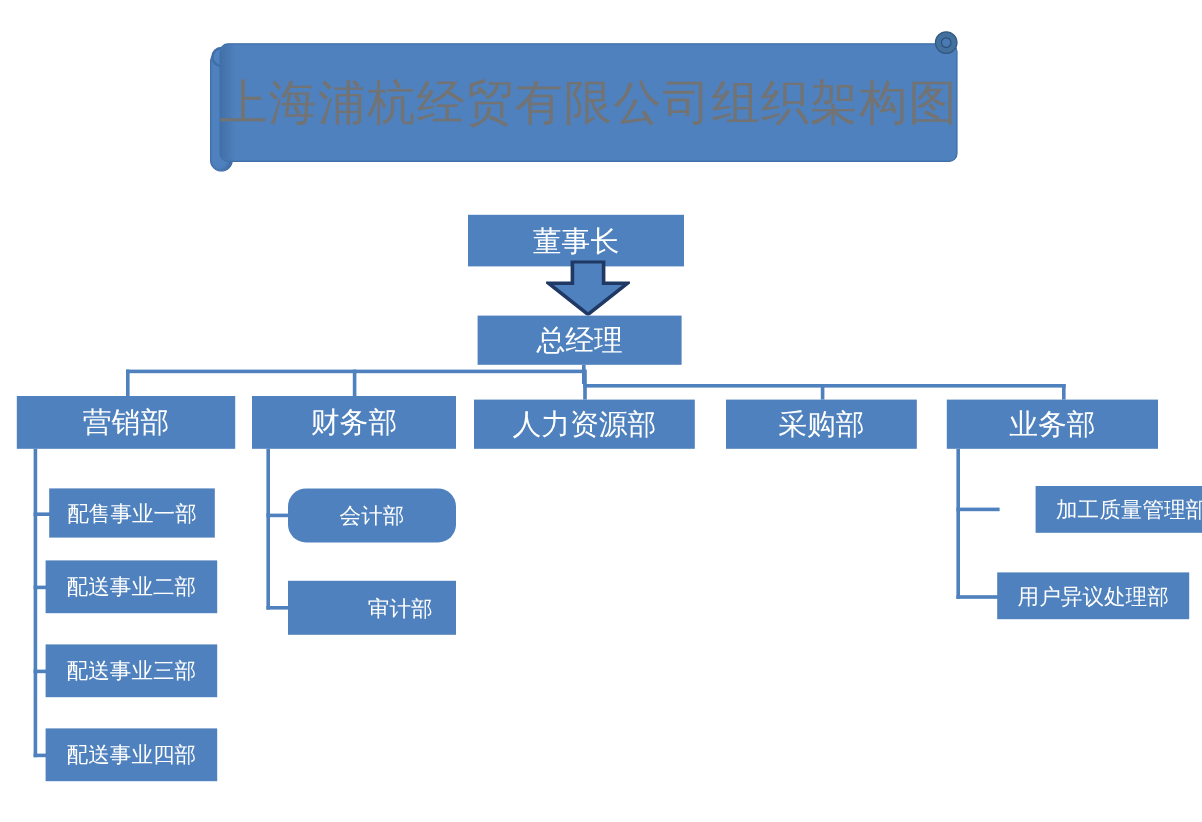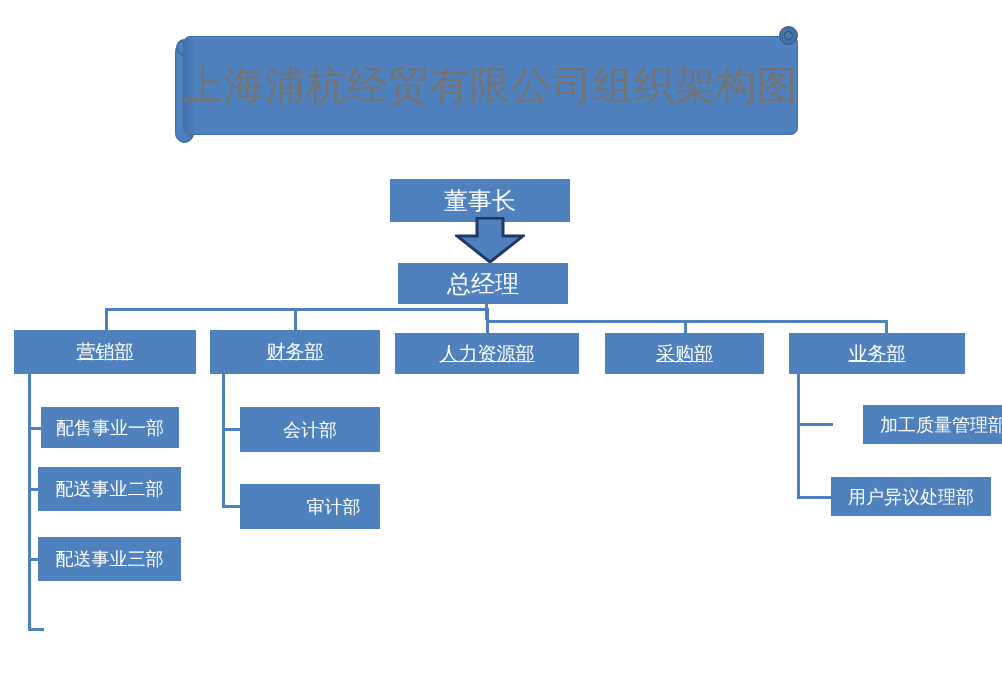--- a/index.html
+++ b/index.html
@@ -75,21 +75,21 @@
   .node{
     position:absolute;
     background:#4e81bd;
     color:#ffffff;
     display:flex;align-items:center;justify-content:center;
     box-sizing:border-box;
     white-space:nowrap;
     font-family:"Liberation Serif","DejaVu Serif",serif;
   }
   .node.lvl1{font-size:24px;}
-  .node.lvl2{font-size:19px;text-decoration:underline;}
+  .node.lvl2{font-size:24px;}
   .node.lvl3{font-size:18px;}
 
   
   .line{position:absolute;background:#4e81bd;}
   .vline{width:3px;}
   .hline{height:3px;}
 
   
   .arrow{position:absolute;left:455px;top:217px;width:70px;height:46px;}
   .arrow svg{display:block;}
@@ -159,26 +159,29 @@
 
   <div class="node lvl3" style="left:38px;top:467px;width:143px;height:44px;">
     <span>配送事业二部</span>
   </div>
   <div class="node lvl3" style="left:41px;top:407px;width:138px;height:41px;">
     <span>配售事业一部</span>
   </div>
   <div class="node lvl3" style="left:38px;top:537px;width:143px;height:44px;">
     <span>配送事业三部</span>
   </div>
+  <div class="node lvl3" style="left:38px;top:607px;width:143px;height:44px;">
+    <span>配送事业四部</span>
+  </div>
 
   <div class="line vline" style="left:222px;top:374px;width:3px;height:134px;"></div>
   <div class="line hline" style="left:222px;top:428px;width:20px;height:3px;"></div>
   <div class="line hline" style="left:222px;top:505px;width:20px;height:3px;"></div>
 
-  <div class="node lvl3" style="left:240px;top:407px;width:140px;height:45px;">
+  <div class="node lvl3" style="left:240px;top:407px;width:140px;height:45px;border-radius:15px;">
     <span>会计部</span>
   </div>
   <div class="node lvl3" style="left:240px;top:484px;width:140px;height:45px;padding-left:47px;">
     <span>审计部</span>
   </div>
 
   <div class="line vline" style="left:797px;top:374px;width:3px;height:125px;"></div>
   <div class="line hline" style="left:797px;top:423px;width:36px;height:3px;"></div>
   <div class="line hline" style="left:797px;top:496px;width:36px;height:3px;"></div>
 

